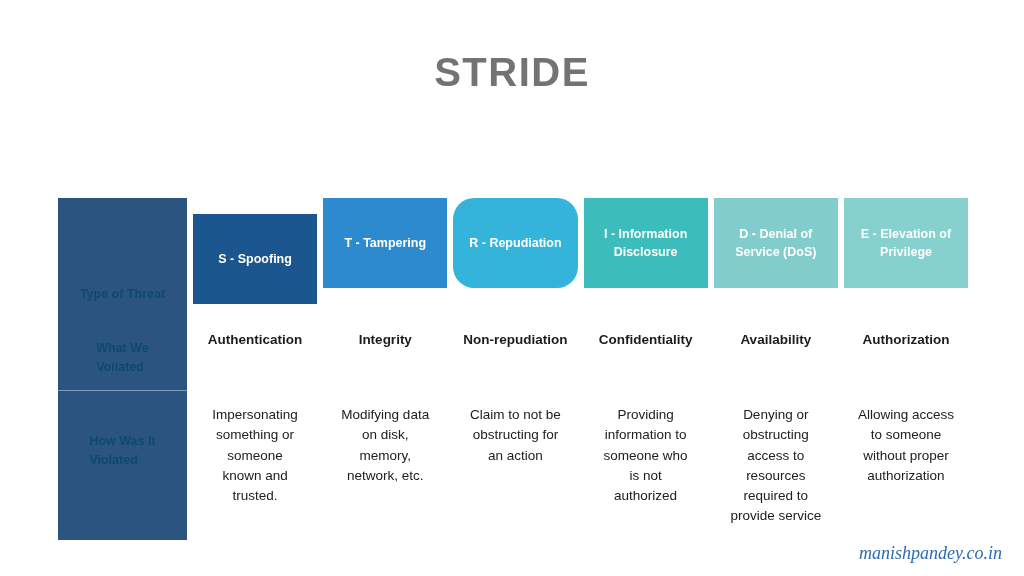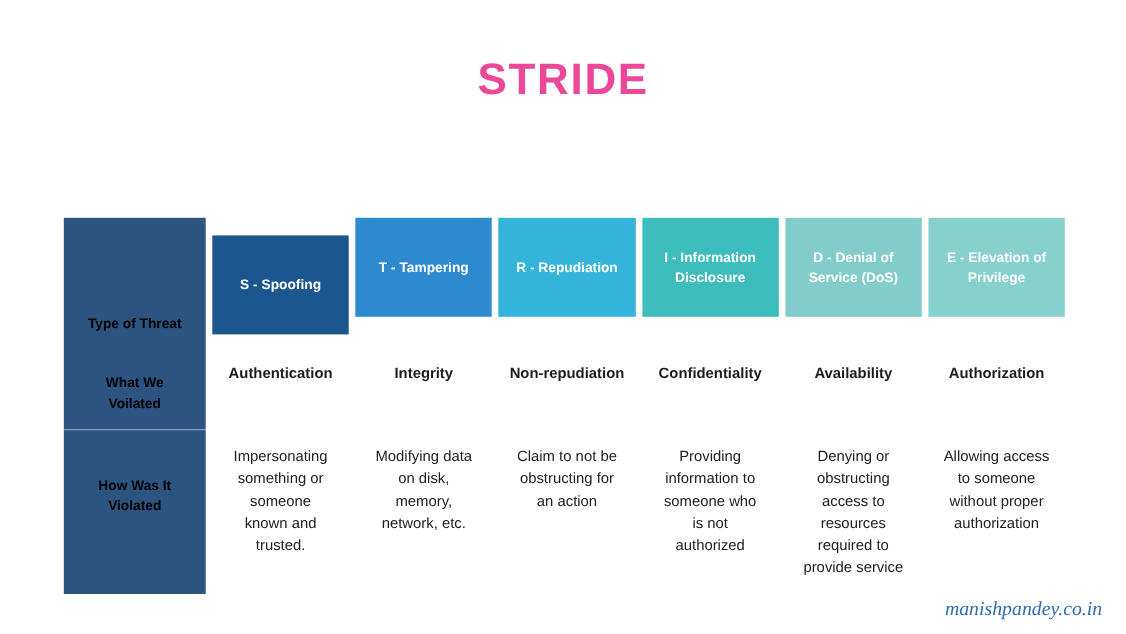--- a/index.html
+++ b/index.html
@@ -50,22 +50,21 @@
     height: 342px;
   }
   .label-block {
     position: absolute;
     left: 0;
     width: 129px;
     background: #2c5480;
     display: flex;
     align-items: center;
     justify-content: center;
-    text-align: center;
-    color: #000000;
+    color: #0c4a6e;
     font-size: 12.5px;
     font-weight: bold;
     line-height: 1.5;
     padding: 0 8px;
   }
   .label-block.upper { top: 0; height: 192px; }
   .label-block.lower { top: 193px; height: 149px; }
 
   .label-inner { width: 100%; }
   .label-inner.r1 { position: absolute; left: 0; top: 56px; width: 129px; }
@@ -152,21 +151,21 @@
     font-style: italic;
     color: #2e6bb0;
     font-family: "Liberation Serif", serif;
   }
 </style>
 </head>
 <body>
 
 <div class="slide">
 
-  <div class="title" style="color: #ec4899;">STRIDE</div>
+  <div class="title" style="color: #737373;">STRIDE</div>
 
   <div class="table">
 
     <div class="label-col">
       <div class="label-block upper" style="background: rgb(44, 84, 128);"></div>
       <div class="label-block lower" style="background: rgb(44, 84, 128);"></div>
       <div class="divider"></div>
 
       <div class="label-block label-inner r1" style="background:transparent;position:absolute;height:80px;z-index:3;">Type of Threat</div>
 
@@ -185,21 +184,21 @@
         <div class="cell-how">Impersonating something or someone known and trusted.</div>
       </div>
 
       <div class="col">
         <div class="head" style="background: rgb(46, 138, 206);">T - Tampering</div>
         <div class="cell-violated">Integrity</div>
         <div class="cell-how">Modifying data on disk, memory, network, etc.</div>
       </div>
 
       <div class="col">
-        <div class="head" style="background: rgb(53, 180, 219);">R - Repudiation</div>
+        <div class="head" style="background: rgb(53, 180, 219); border-radius: 21px;">R - Repudiation</div>
         <div class="cell-violated">Non-repudiation</div>
         <div class="cell-how">Claim to not be obstructing for an action</div>
       </div>
 
       <div class="col">
         <div class="head" style="background: rgb(60, 189, 187); text-align: center;">I - Information Disclosure</div>
         <div class="cell-violated">Confidentiality</div>
         <div class="cell-how">Providing information to someone who is not authorized</div>
       </div>
 

